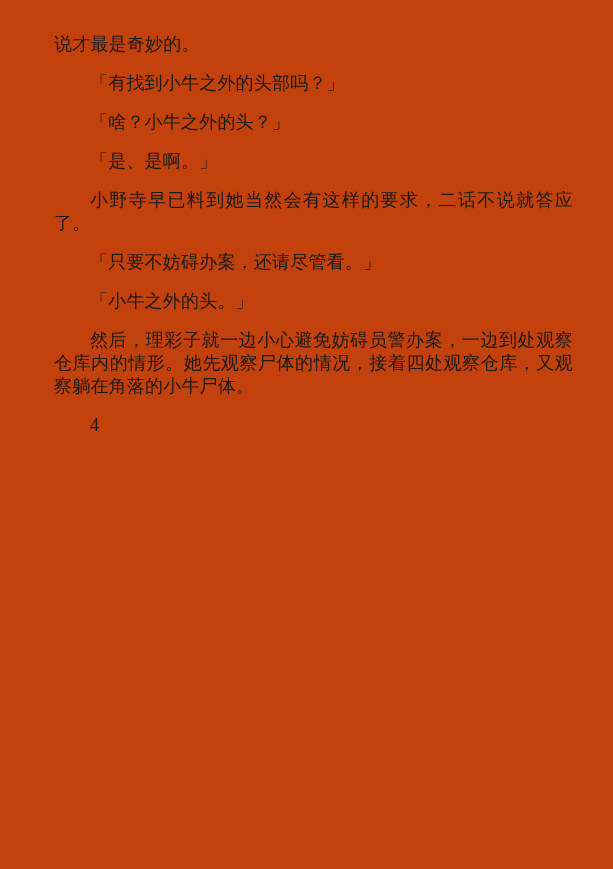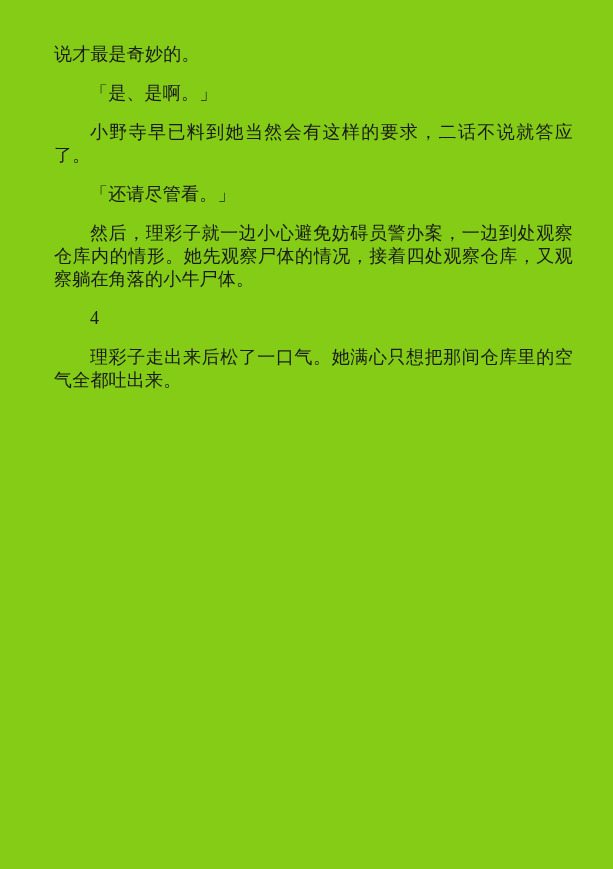--- a/index.html
+++ b/index.html
@@ -10,22 +10,22 @@
   body {
     width: 613px;
     height: 869px;
     overflow: hidden;
     font-family: "Liberation Serif", "DejaVu Serif", serif;
   }
   .page {
     box-sizing: border-box;
     width: 613px;
     height: 869px;
-    padding: 43px 40px 40px 54px;
-    background: #84cc16;
+    padding: 33px 40px 40px 54px;
+    background: #c2410c;
     color: #1a1a1a;
   }
   .page p {
     margin: 0 0 16px 0;
     font-size: 18px;
     line-height: 23px;
     letter-spacing: 0.2px;
     text-align: justify;
     text-justify: inter-ideograph;
     text-indent: 2em;
@@ -36,19 +36,21 @@
   }
   .page p.section-number {
     text-align: left;
   }
 </style>
 </head>
 <body>
 
 <div class="page">
   <p class="no-indent">说才最是奇妙的。</p>
+  <p>「有找到小牛之外的头部吗？」</p>
+  <p>「啥？小牛之外的头？」</p>
   <p>「是、是啊。」</p>
   <p>小野寺早已料到她当然会有这样的要求，二话不说就答应了。</p>
-  <p>「还请尽管看。」</p>
+  <p>「只要不妨碍办案，还请尽管看。」</p>
+  <p>「小牛之外的头。」</p>
   <p>然后，理彩子就一边小心避免妨碍员警办案，一边到处观察仓库内的情形。她先观察尸体的情况，接着四处观察仓库，又观察躺在角落的小牛尸体。</p>
   <p class="section-number">4</p>
-  <p>理彩子走出来后松了一口气。她满心只想把那间仓库里的空气全都吐出来。</p>
 </div>
 
 </body></html>

